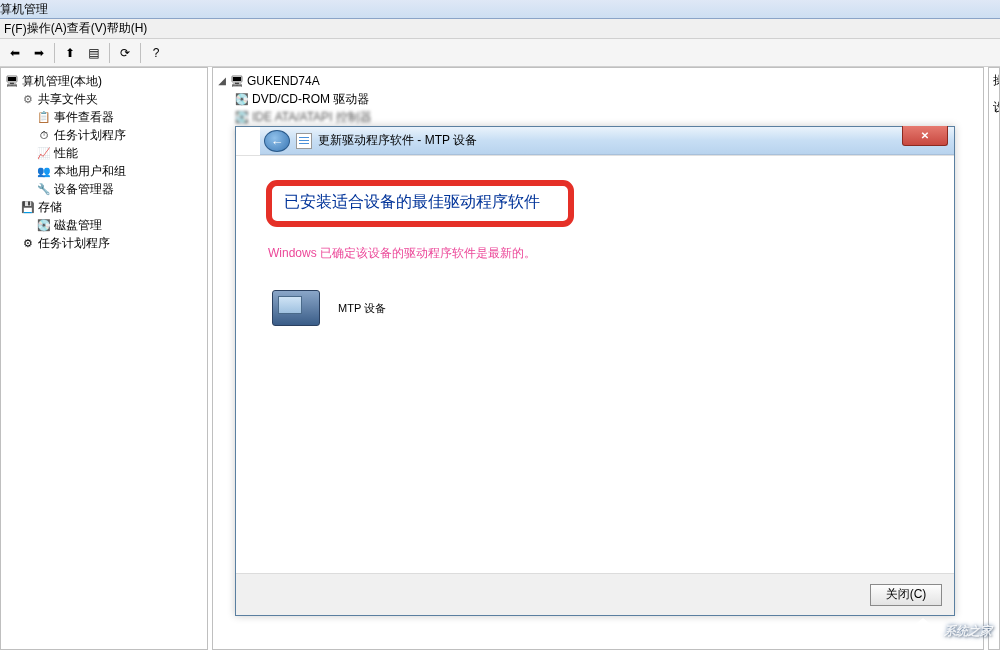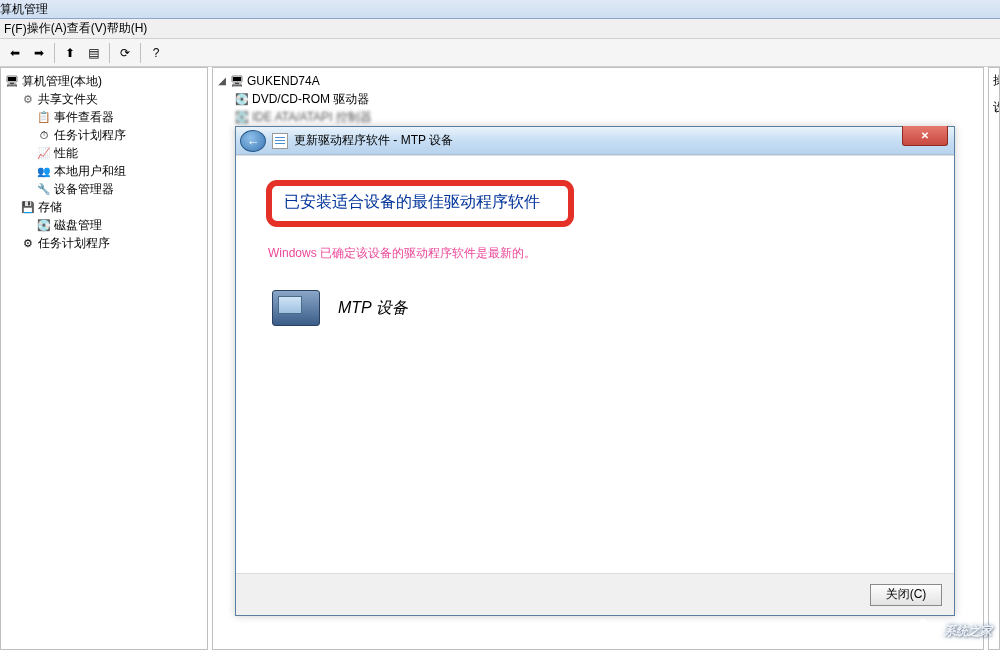--- a/index.html
+++ b/index.html
@@ -44,37 +44,37 @@
   .service-icon::before { content:"⚙"; font-size:11px; }
   .expand { width:10px; text-align:center; color:#555; font-size:10px; cursor:default;}
 
   
   .center-tree { font-size:12px; line-height:18px; }
   .ct-item { display:flex; align-items:center; gap:3px; white-space:nowrap; cursor:default;}
   .ct-children { margin-left:18px; }
   .blur { filter: blur(1.5px); color:#555;}
 
   
-  .dialog { position:absolute; left:22px; top:58px; width:720px; height:490px; background:#fff; border:1px solid #5a7fa0; box-shadow:0 0 8px rgba(0,0,0,.2);}
+  .dialog { position:absolute; left:22px; top:58px; width:720px; height:490px; background:#fff; border:1px solid #5a7fa0; box-shadow:0 0 8px rgba(0,0,0,.2);padding-left:24px;}
   .dlg-titlebar { height:28px; background:linear-gradient(#eaf3fb,#c7def4 50%, #b8d3ee); border-bottom:1px solid #a8c0da; display:flex; align-items:center; position:relative;}
   .back-btn { width:26px; height:22px; margin-left:4px; background:radial-gradient(circle at 40% 35%, #8fc0ea, #3a77b4); border-radius:50%; display:flex; align-items:center; justify-content:center; border:1px solid #2a5a8a; cursor:default;}
   .back-btn::before { content:"←"; color:#fff; font-weight:bold; font-size:13px;}
   .dlg-titlebar .doc-icon { width:16px; height:16px; margin-left:6px; background:#fff; border:1px solid #999; position:relative;}
   .dlg-titlebar .doc-icon::after { content:""; position:absolute; top:3px; left:2px; right:2px; height:1px; background:#4a90d9; box-shadow:0 3px 0 #4a90d9, 0 6px 0 #4a90d9;}
   .dlg-title { margin-left:6px; font-size:12px;}
   .close-btn { position:absolute; top:-1px; right:6px; width:46px; height:20px; background:linear-gradient(#e67a70,#c84940); border:1px solid #8a2a20; border-top:none; border-radius:0 0 3px 3px; display:flex; align-items:center; justify-content:center; cursor:default;}
   .close-btn::before { content:"✕"; color:#fff; font-size:10px; font-weight:bold;}
   .dlg-body { position:absolute; top:28px; left:0; right:0; bottom:0; background:#fff; border-top:1px solid #e0e0e0; padding:24px 30px 0 30px;}
   .headline-box { border:6px solid #e53027; border-radius:11px; padding:6px 28px 8px 12px; display:inline-block; margin-bottom:18px;}
   .headline { color:#003399; font-size:16px; font-family:"SimSun","Microsoft YaHei"; }
   .subline { font-size:12px; color:#ec4899; margin-bottom:28px; margin-left:2px;}
   .device-row { display:flex; align-items:center; gap:18px; margin-left:6px;}
   .device-img { width:48px; height:36px; background:linear-gradient(#8aa6c8,#3a5d88); border:1px solid #2a4060; border-radius:3px; position:relative;}
   .device-img::after { content:""; position:absolute; top:5px; left:5px; width:22px; height:16px; background:linear-gradient(#cfe3f5,#9fc1e0); border:1px solid #4a6a8a;}
-  .device-label { font-size:16px;font-style:italic;}
+  .device-label { font-size:11px;}
   .dlg-footer { position:absolute; bottom:0; left:0; right:0; height:42px; background:#f0f0f0; border-top:1px solid #dcdcdc; display:flex; align-items:center; justify-content:flex-end; padding-right:12px;}
   .close-action { min-width:72px; height:22px; background:linear-gradient(#fdfdfd,#e3e3e3); border:1px solid #8a8a8a; border-radius:0; font-size:12px; display:flex; align-items:center; justify-content:center; cursor:default; padding:0 8px;}
 
   
   .watermark { position:absolute; right:8px; bottom:6px; font-size:22px; font-weight:bold; color:rgba(255,255,255,.85); text-shadow:0 0 4px rgba(50,90,140,.8), 1px 1px 2px rgba(0,0,0,.3); display:flex; align-items:center; gap:6px; font-style:italic; pointer-events:none;justify-content:space-between;}
   .watermark .house { width:30px; height:26px; position:relative; }
   .watermark .house::before { content:""; position:absolute; bottom:0; left:4px; width:22px; height:14px; border:3px solid rgba(255,255,255,.85); border-top:none;}
   .watermark .house::after { content:""; position:absolute; top:0; left:0; width:0; height:0; border-left:15px solid transparent; border-right:15px solid transparent; border-bottom:12px solid rgba(255,255,255,.85);}
 </style>
 </head>

